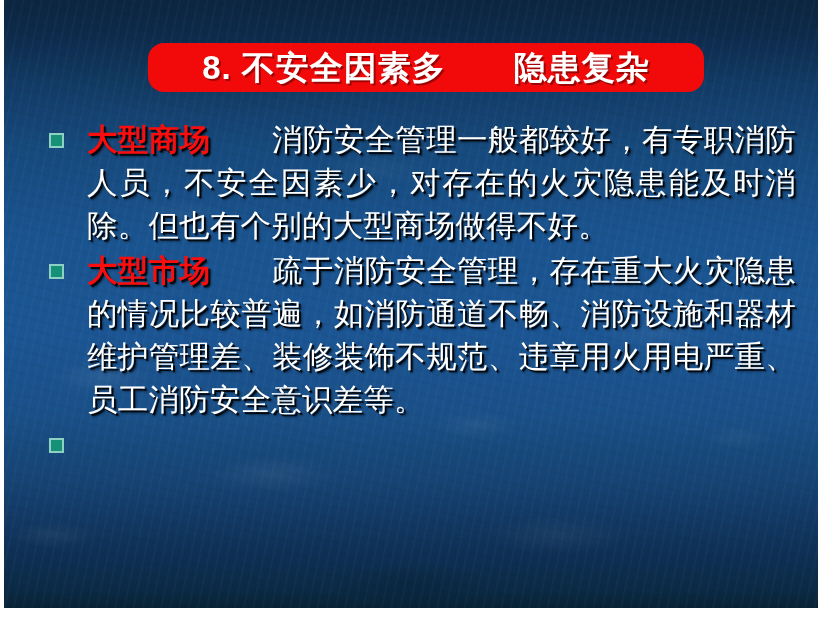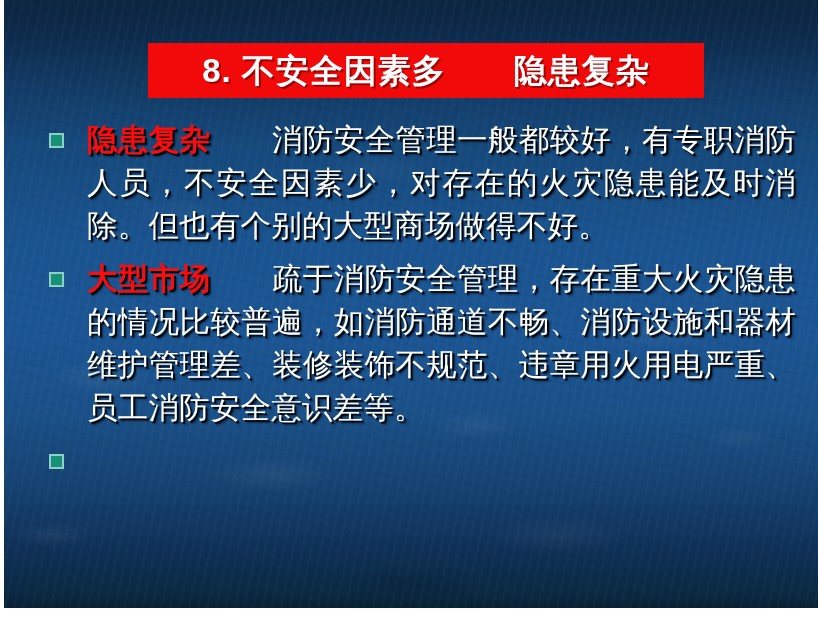--- a/index.html
+++ b/index.html
@@ -63,26 +63,27 @@
       repeating-linear-gradient(102deg, rgba(255,255,255,0.022) 0px, rgba(255,255,255,0.022) 1px, rgba(0,0,0,0) 3px, rgba(0,0,0,0) 9px),
       repeating-linear-gradient(14deg, rgba(0,0,0,0.030) 0px, rgba(0,0,0,0.030) 1px, rgba(0,0,0,0) 4px, rgba(0,0,0,0) 11px);
     pointer-events: none;
   }
 
   #title-banner {
     position: absolute;
     left: 144px;
     top: 43px;
     width: 556px;
-    height: 55px;
+    height: 49px;
     background: #f20a0a;
     display: flex;
     align-items: center;
     justify-content: center;
     z-index: 3;
+    border-radius: 16px;
   }
   #title-text {
     color: #ffffff;
     font-size: 33px;
     font-weight: bold;
     letter-spacing: 1px;
     white-space: pre;
     line-height: 1;
     text-shadow: 2px 2px 0 rgba(90,0,0,0.55);
   }
@@ -94,21 +95,21 @@
     width: 814px;
     z-index: 2;
   }
 
   .para {
     position: relative;
     padding-left: 83px;
     padding-right: 22px;
     margin-bottom: 0px;
   }
-  .para + .para { margin-top: 10px; }
+  .para + .para { margin-top: 2px; }
 
   .bullet {
     position: absolute;
     left: 45px;
     top: 15px;
     width: 11px;
     height: 11px;
     background: #169178;
     border: 2px solid #8fd0c4;
     box-sizing: content-box;
@@ -142,21 +143,21 @@
 
   <div id="title-banner">
     <div id="title-text">8. 不安全因素多　　隐患复杂</div>
   </div>
 
   <div id="body">
 
     <div class="para">
       <span class="bullet"></span>
       <div class="ptext">
-        <span class="lead">隐患复杂</span><span class="gap">　　</span><span>消防安全管理一般都较好，有专职消防人员，不安全因素少，对存在的火灾隐患能及时消除。但也有个别的大型商场做得不好。</span>
+        <span class="lead">大型商场</span><span class="gap">　　</span><span>消防安全管理一般都较好，有专职消防人员，不安全因素少，对存在的火灾隐患能及时消除。但也有个别的大型商场做得不好。</span>
       </div>
     </div>
 
     <div class="para">
       <span class="bullet"></span>
       <div class="ptext">
         <span class="lead">大型市场</span><span class="gap">　　</span><span>疏于消防安全管理，存在重大火灾隐患的情况比较普遍，如消防通道不畅、消防设施和器材维护管理差、装修装饰不规范、违章用火用电严重、员工消防安全意识差等。</span>
       </div>
     </div>
 

